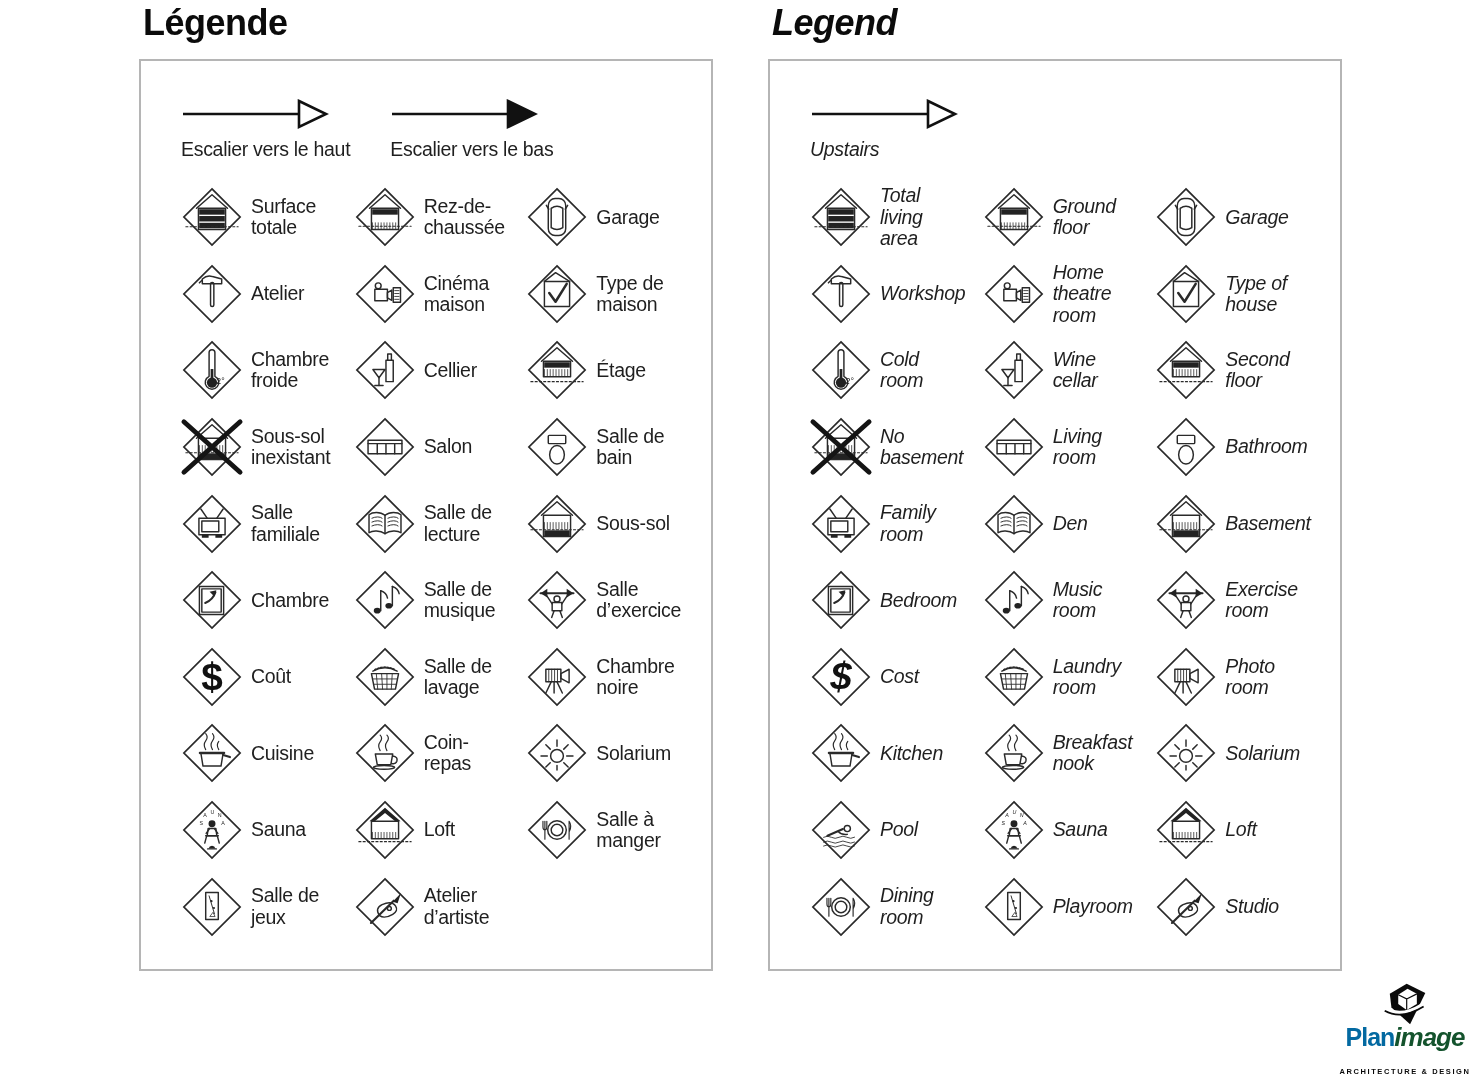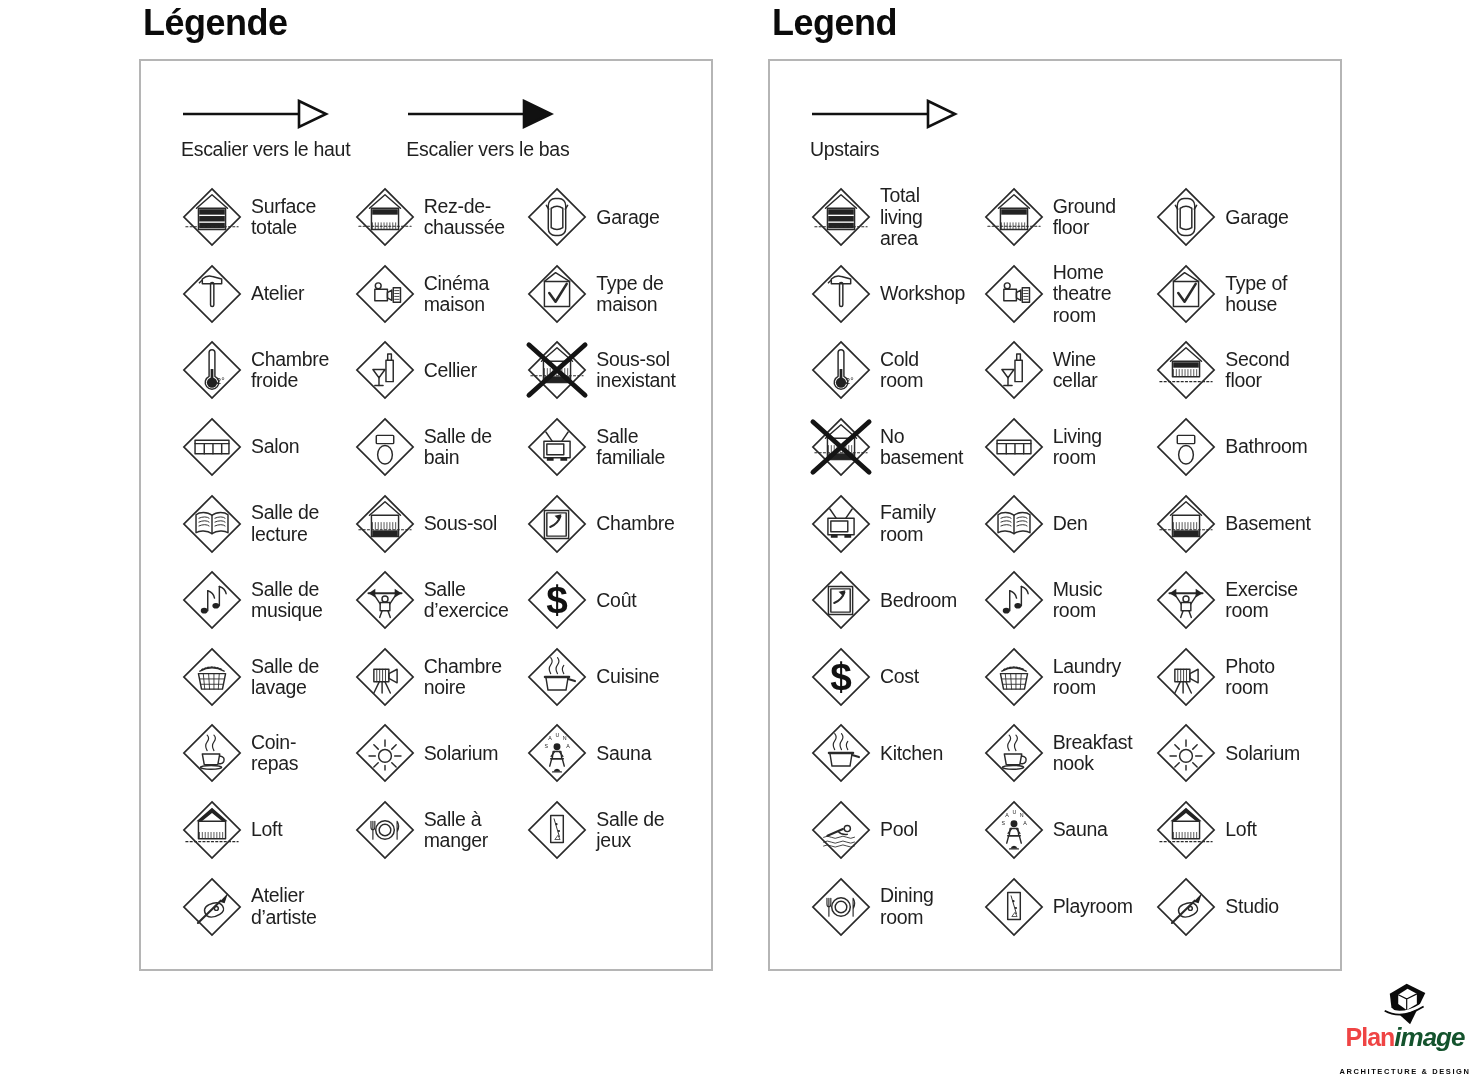--- a/index.html
+++ b/index.html
@@ -1,39 +1,39 @@
 <!DOCTYPE html>
 <html><head>
 <meta charset="utf-8">
 <style>
   html,body{margin:0;padding:0;background:#ffffff;}
   .canvas{position:relative;width:1478px;height:1074px;background:#fff;overflow:hidden;
           font-family:"Liberation Sans",sans-serif;color:#1f1f1f;}
   .panel-block{position:absolute;top:2px;width:574px;}
   .panel-block.fr{left:139px;}
-  .panel-block.en{left:768px;}
+  .panel-block.en{left:768px;font-style:italic;}
   .panel-title{margin:0 0 15px 4px;font-size:36px;font-weight:800;letter-spacing:-0.5px;color:#0b0b0b;}
   .panel{box-sizing:border-box;width:574px;height:912px;border:2px solid #b5b5b5;background:#fff;
          padding:36px 12px 0 40px;}
-  .stairs{display:flex;gap:56px;align-items:flex-start;}
+  .stairs{display:flex;gap:40px;align-items:flex-start;}
   .stair{display:flex;flex-direction:column;}
   .stair svg{display:block;}
   .stair-label{font-size:19.5px;letter-spacing:-0.3px;margin-top:7px;white-space:nowrap;}
   .grid{display:grid;grid-template-columns:1fr 1fr 1fr;grid-auto-rows:76.6px;margin-top:18px;}
   .cell{display:flex;align-items:center;gap:8px;}
   .icon{flex:0 0 auto;width:62px;height:62px;}
   .icon svg{display:block;overflow:visible;}
   .label{font-size:19.5px;line-height:1.09;letter-spacing:-0.3px;white-space:pre-line;max-width:102px;}
   svg .s{stroke:#2a2a2a;fill:none;stroke-width:1.5;stroke-linecap:round;stroke-linejoin:round;}
   svg .dm{stroke:#2a2a2a;fill:#fff;stroke-width:1.8;}
   
   .logo{position:absolute;left:1336px;top:982px;width:138px;text-align:center;}
   .logo-mark{display:block;margin:0 auto;}
   .logo-text{line-height:1;margin-top:-2px;white-space:nowrap;}
-  .logo-text .plan{font-weight:800;font-size:25px;letter-spacing:-1px;color:#ef4444;}
+  .logo-text .plan{font-weight:800;font-size:25px;letter-spacing:-1px;color:#0369a1;}
   .logo-text .image{font-weight:800;font-style:italic;font-size:26px;letter-spacing:-1px;color:#14532d;}
   .tagline{font-size:7.5px;font-weight:700;letter-spacing:1.6px;color:#0a0a0a;margin-top:17px;}
 </style>
 </head>
 <body>
 
 <div class="canvas">
 
   <section class="panel-block fr">
     <h1 class="panel-title">Légende</h1>
@@ -155,20 +155,33 @@
               <svg viewBox="0 0 64 64" width="62" height="62">
                 <polygon points="32,3 61,32 32,61 3,32" class="dm"></polygon>
                 <rect x="33" y="22" width="7.5" height="22" class="s"></rect>
                 <path d="M34.8,22 V15.5 h3.8 V22" class="s"></path>
                 <path d="M19.5,31.5 h12.5 L25.8,40 Z" class="s"></path>
                 <line x1="25.8" y1="40" x2="25.8" y2="48" class="s"></line>
                 <line x1="21.5" y1="48" x2="30" y2="48" class="s"></line>
               </svg>
             </span>
             <span class="label">Cellier</span>
+          </div>
+          <div class="cell">
+            <span class="icon">
+              <svg viewBox="0 0 64 64" width="62" height="62">
+                <polygon points="32,3 61,32 32,61 3,32" class="dm"></polygon>
+                <path d="M16,23 L32,9 L48,23" class="s"></path>
+                <rect x="18" y="23" width="28" height="16" class="s"></rect>
+                <rect x="18.8" y="24" width="26.4" height="5.6" fill="#222"></rect>
+                <path d="M19,31.5V38.5 M22,31.5V38.5 M25,31.5V38.5 M28,31.5V38.5 M31,31.5V38.5 M34,31.5V38.5 M37,31.5V38.5 M40,31.5V38.5 M43,31.5V38.5 " class="s" style="stroke-width:.8"></path>
+                <path d="M5,44 H59" class="s" style="stroke-dasharray:2.2,2.2;stroke-width:1.1"></path>
+              </svg>
+            </span>
+            <span class="label">Étage</span>
           </div>
           <div class="cell">
             <span class="icon">
               <svg viewBox="0 0 64 64" width="62" height="62">
                 <polygon points="32,3 61,32 32,61 3,32" class="dm"></polygon>
                 <path d="M16,23 L32,9 L48,23" class="s"></path>
                 <rect x="18" y="23" width="28" height="22" class="s"></rect>
                 <path d="M19,30.5V37.5 M22,30.5V37.5 M25,30.5V37.5 M28,30.5V37.5 M31,30.5V37.5 M34,30.5V37.5 M37,30.5V37.5 M40,30.5V37.5 M43,30.5V37.5 " class="s" style="stroke-width:.8"></path>
                 <rect x="18.8" y="38.5" width="26.4" height="6" fill="#222"></rect>
                 <path d="M5,38 H59" class="s" style="stroke-dasharray:2.2,2.2;stroke-width:1.1"></path>

